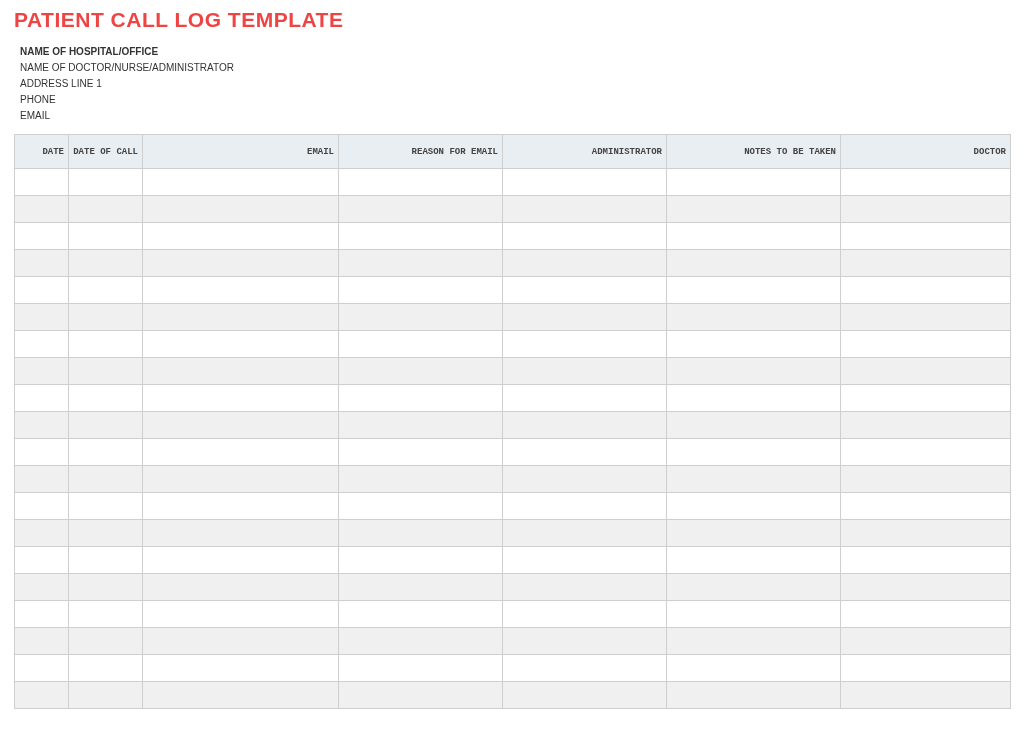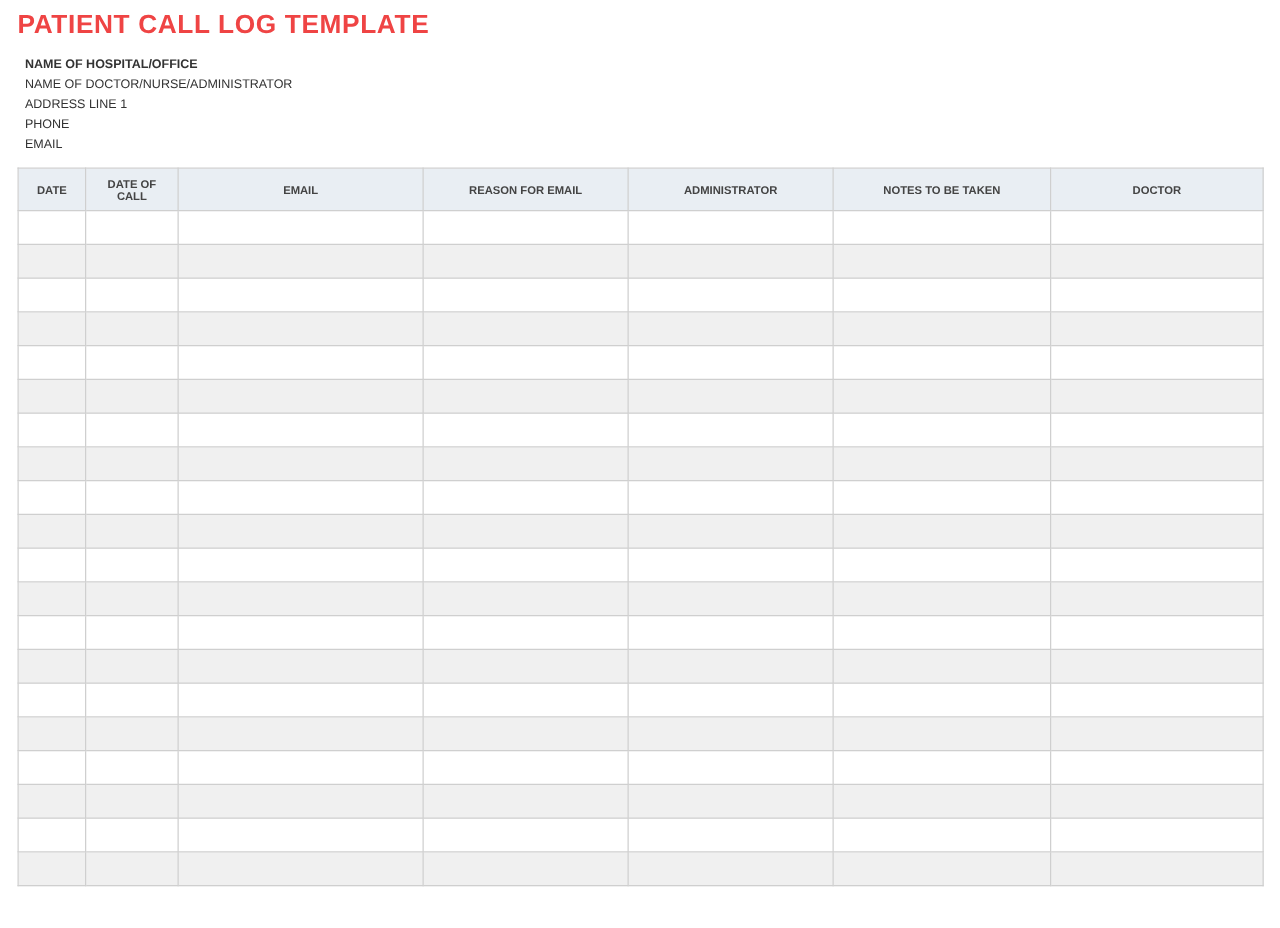--- a/index.html
+++ b/index.html
@@ -36,24 +36,25 @@
     width: 100%;
     border-collapse: collapse;
     table-layout: fixed;
   }
   th {
     background: #e9eef3;
     border: 1px solid #cfcfcf;
     font-size: 9px;
     font-weight: bold;
     color: #444;
-    text-align: center;
+    text-align: right;
     height: 34px;
     vertical-align: middle;
     padding: 4px 4px;
+    font-family: Liberation Mono, monospace;
   }
   td {
     border: 1px solid #cfcfcf;
     height: 27px;
     padding: 0;
   }
   tbody tr:nth-child(even) td {
     background: #f0f0f0;
   }
   tbody tr:nth-child(odd) td {

